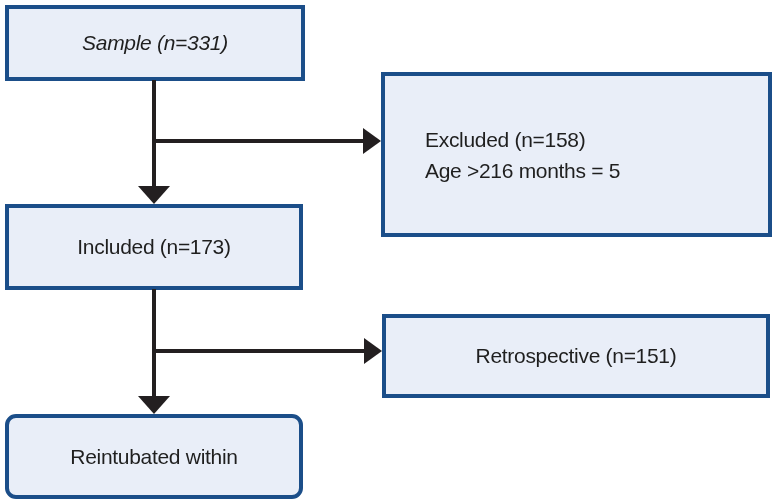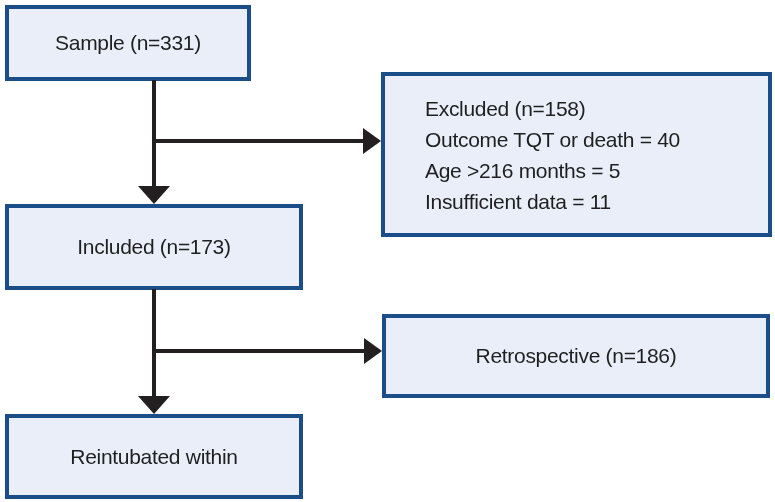--- a/index.html
+++ b/index.html
@@ -34,25 +34,25 @@
     align-items: center;
     font-size: 21px;
     letter-spacing: -0.3px;
     line-height: 30px;
   }
   .box.left-text {
     align-items: flex-start;
     padding-left: 40px;
     padding-right: 8px;
   }
-  #box-sample      { left: 5px;   top: 5px;   width: 246px; height: 76px; }
+  #box-sample      { left: 5px;   top: 5px;   width: 300px; height: 76px; font-style: italic; }
   #box-excluded    { left: 381px; top: 72px;  width: 391px; height: 165px; line-height: 31px; }
   #box-included    { left: 5px;   top: 204px; width: 298px; height: 86px; }
   #box-cohort      { left: 382px; top: 314px; width: 388px; height: 84px; line-height: 32px; }
-  #box-reintubated { left: 5px;   top: 414px; width: 298px; height: 85px; line-height: 31px; }
+  #box-reintubated { left: 5px;   top: 414px; width: 298px; height: 85px; line-height: 31px; border-radius: 11px; }
 
   .vline, .hline {
     position: absolute;
     background: var(--arrow);
   }
   .head-down {
     position: absolute;
     width: 0; height: 0;
     border-left: 16px solid transparent;
     border-right: 16px solid transparent;
@@ -84,36 +84,34 @@
   </div>
 
   <div class="vline" id="v1"></div>
   <div class="head-down" id="v1-head"></div>
 
   <div class="hline" id="h1"></div>
   <div class="head-right" id="h1-head"></div>
 
   <div class="box left-text" id="box-excluded">
     <div>Excluded (n=158)</div>
-    <div>Outcome TQT or death = 40</div>
     <div>Age &gt;216 months = 5</div>
-    <div>Insufficient data = 11</div>
   </div>
 
   <div class="box" id="box-included">
     <div>Included (n=173)</div>
   </div>
 
   <div class="vline" id="v2"></div>
   <div class="head-down" id="v2-head"></div>
 
   <div class="hline" id="h2"></div>
   <div class="head-right" id="h2-head"></div>
 
   <div class="box" id="box-cohort">
-    <div>Retrospective (n=186)</div>
+    <div>Retrospective (n=151)</div>
   </div>
 
   <div class="box" id="box-reintubated">
     <div>Reintubated within</div>
   </div>
 
 </div>
 
 </body></html>

